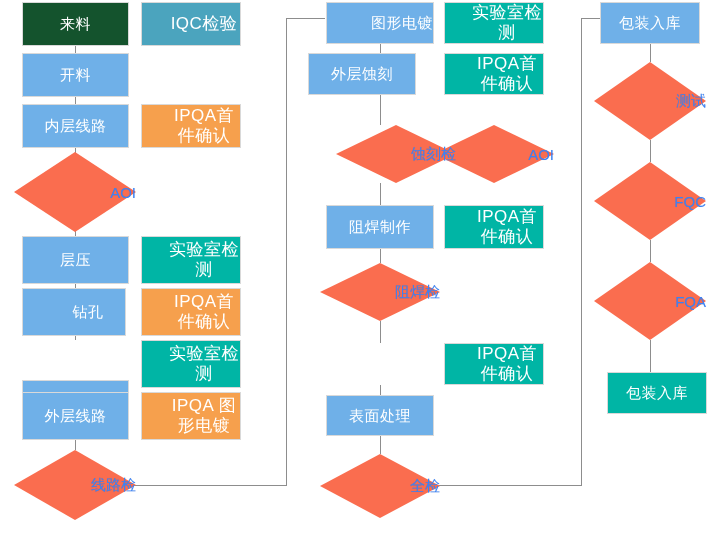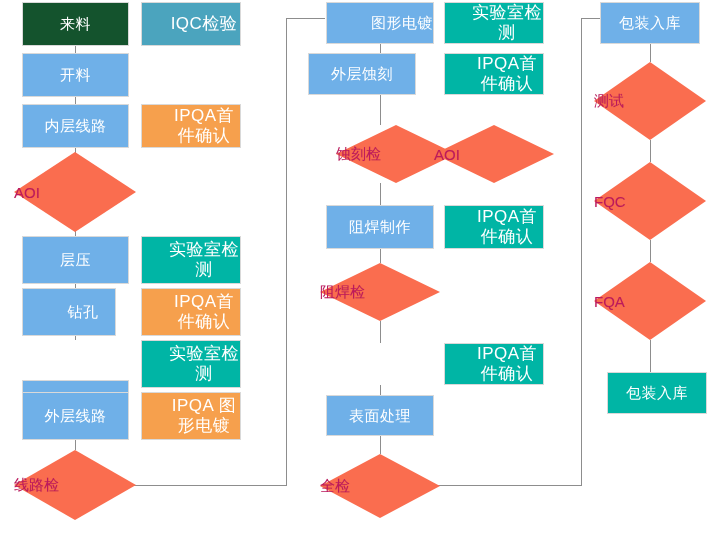--- a/index.html
+++ b/index.html
@@ -35,22 +35,22 @@
   .rect.small{font-size:17px;padding-left:26px;}
   .c-blue  {background:#6FB0E8;}
   .c-orange{background:#14532d;text-align:right;}
   .c-amber {background:#F6A04D;}
   .c-teal  {background:#00B5A5;}
   .c-steel {background:#4BA4BE;}
 
   
   .diamond{
     position:absolute;
-    display:flex;align-items:center;justify-content:flex-start;
-    color:#be185d;font-size:15px;text-align:center;
+    display:flex;align-items:center;justify-content:flex-end;
+    color:#3b82f6;font-size:15px;text-align:center;
     user-select:none;
   }
   .diamond .dshape{
     position:absolute;left:0;top:0;width:100%;height:100%;
     background:#FA6D4F;
     clip-path:polygon(50% 0,100% 50%,50% 100%,0 50%);
   }
   .diamond .dlabel{position:relative;z-index:2;text-shadow:0 0 1px rgba(0,0,0,.12);}
 </style>
 </head>
@@ -102,21 +102,21 @@
 
   <div class="diamond" style="left:14px;top:152px;width:122px;height:80px;">
     <span class="dshape"></span>
     <span class="dlabel">AOI</span>
   </div>
 
   <div class="node rect c-blue" style="left:22px;top:236px;width:107px;height:48px;">
     <span>层压</span>
   </div>
 
-  <div class="node rect c-blue" style="left:22px;top:288px;width:94px;height:48px;padding-left:28px;">
+  <div class="node rect c-blue" style="left:22px;top:288px;width:104px;height:48px;padding-left:28px;">
     <span>钻孔</span>
   </div>
 
   <div class="node rect c-blue" style="left:22px;top:340px;width:107px;height:48px;margin-top:40px;">
     <span>沉铜加厚</span>
   </div>
 
   <div class="node rect c-blue" style="left:22px;top:392px;width:107px;height:48px;">
     <span>外层线路</span>
   </div>

